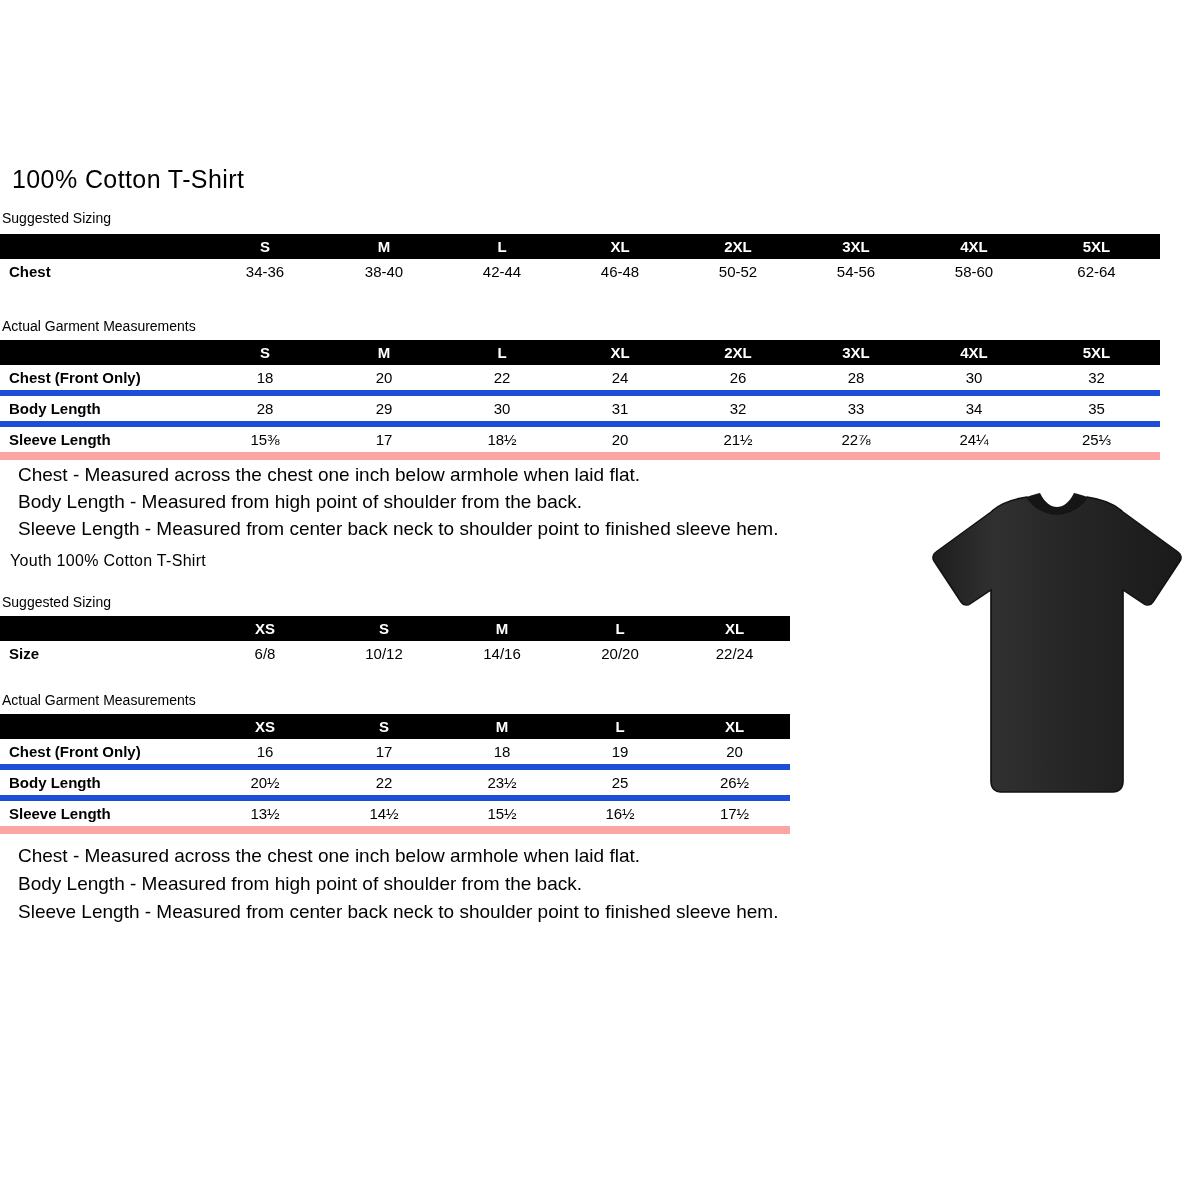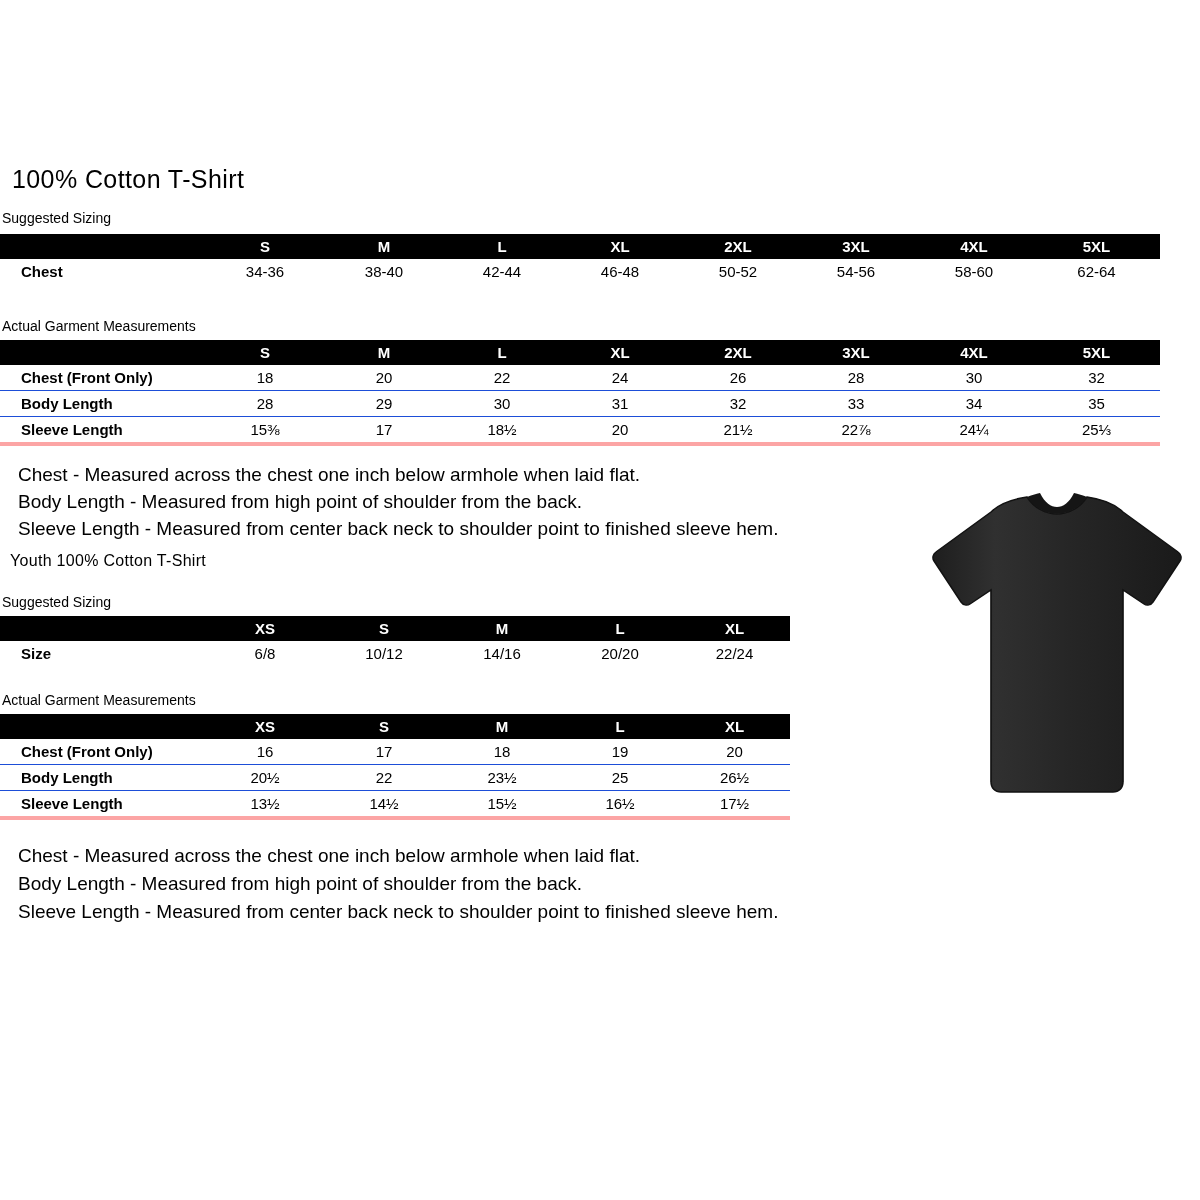--- a/index.html
+++ b/index.html
@@ -77,33 +77,33 @@
     font-weight: bold;
     font-size: 15px;
     text-align: center;
   }
   table.sz thead th.blank {
     background: #000000;
   }
   table.sz tbody td {
     text-align: center;
     font-size: 15px;
-    border-bottom: 1px solid #1d4ed8;
+    border-bottom: 6px solid #1d4ed8;
   }
   table.sz tbody td.rowlabel {
     text-align: left;
-    padding-left: 21px;
+    padding-left: 9px;
     font-weight: bold;
     font-size: 15px;
   }
   table.sz tbody tr.nolines td {
     border-bottom: none;
   }
   table.sz tbody tr.thickline td {
-    border-bottom: 4px solid #fca5a5;
+    border-bottom: 8px solid #fca5a5;
   }
 
   
   .note {
     position: absolute;
     left: 18px;
     font-size: 19px;
     white-space: nowrap;
   }
 

